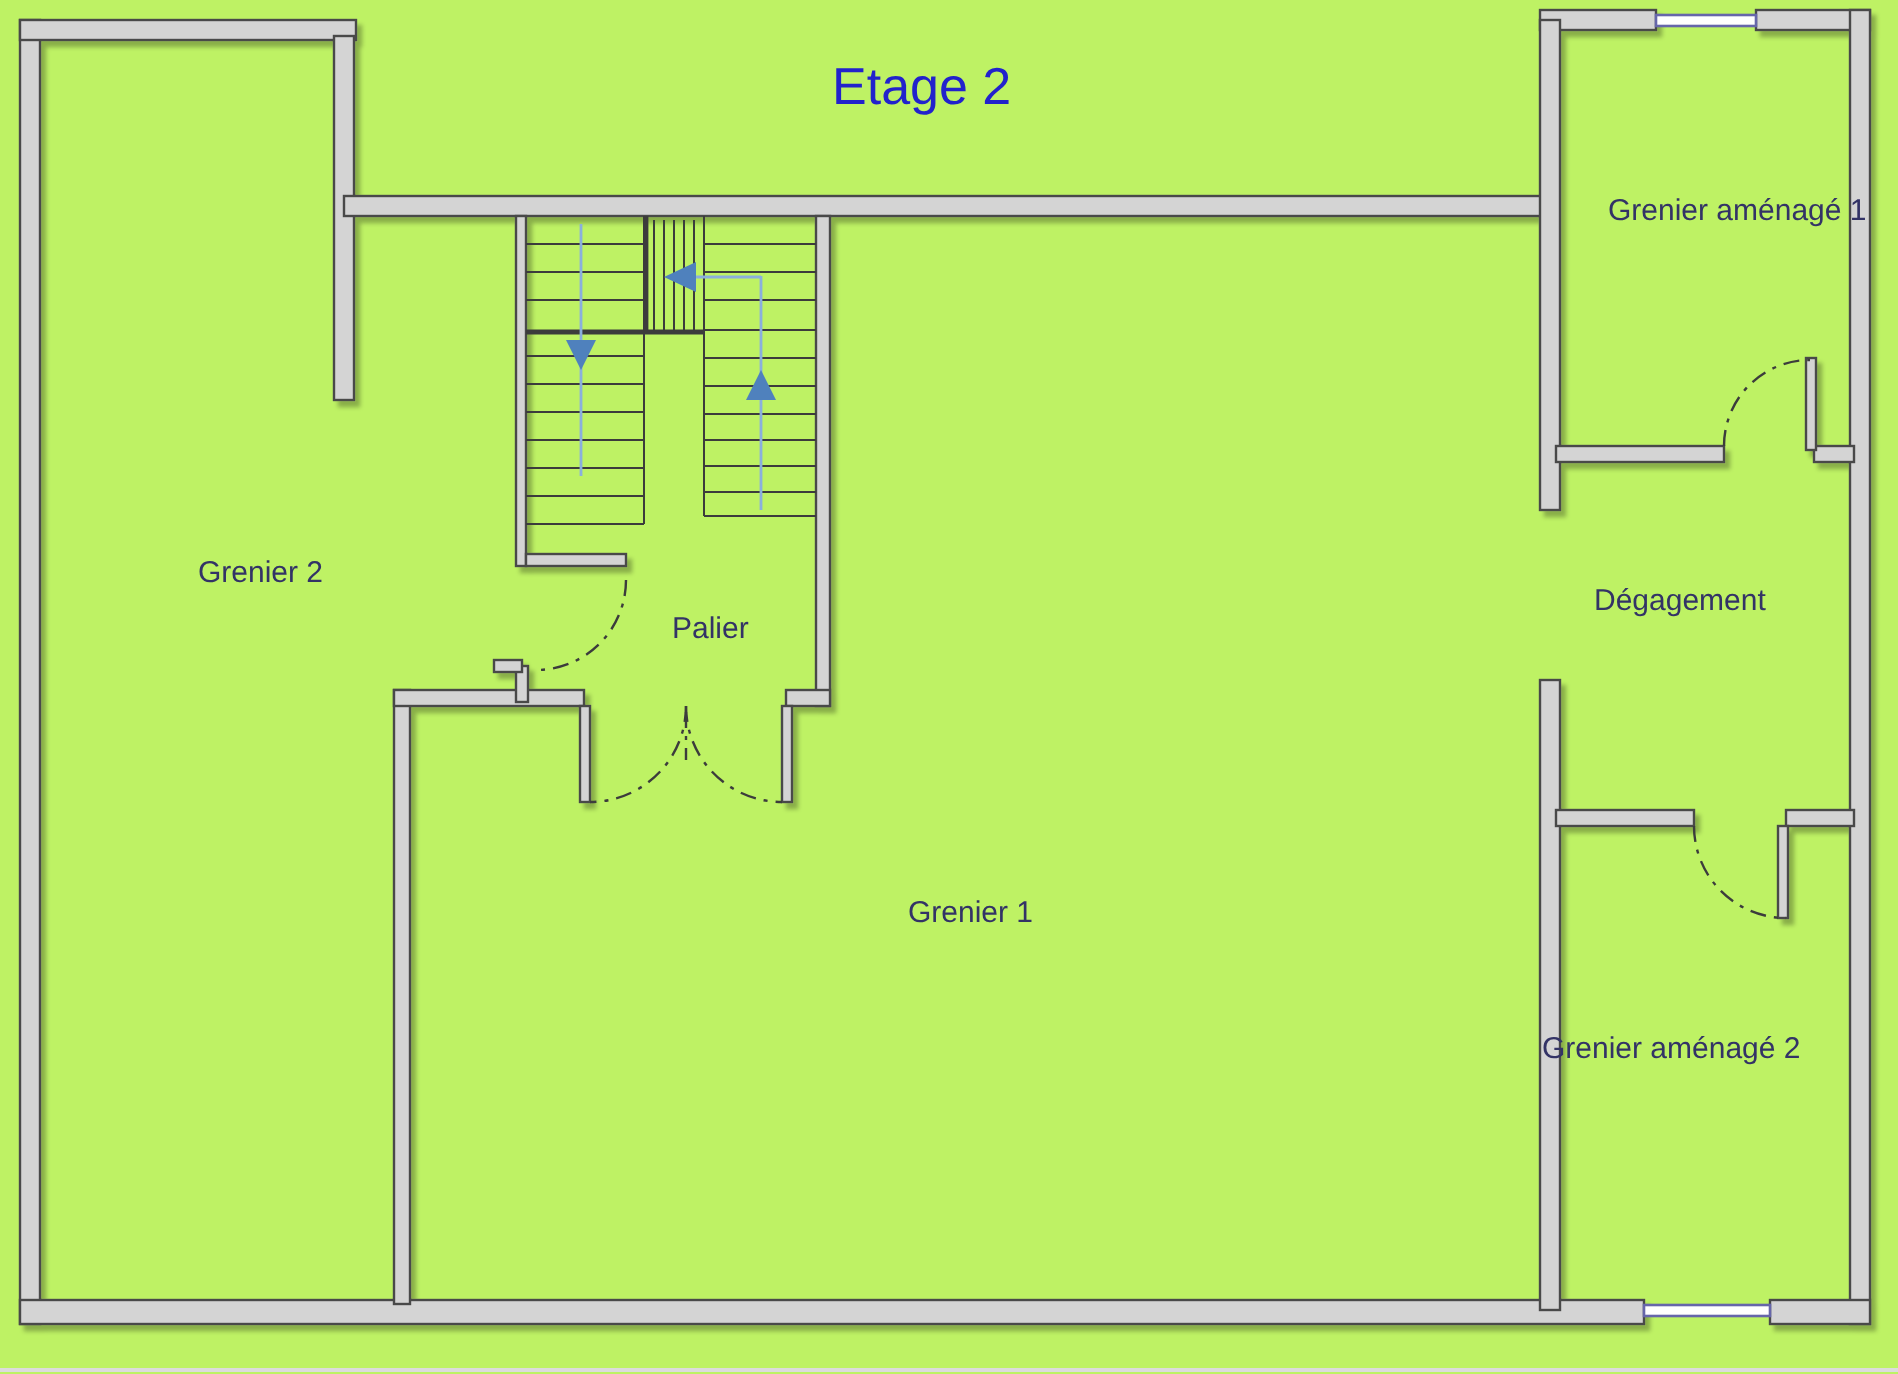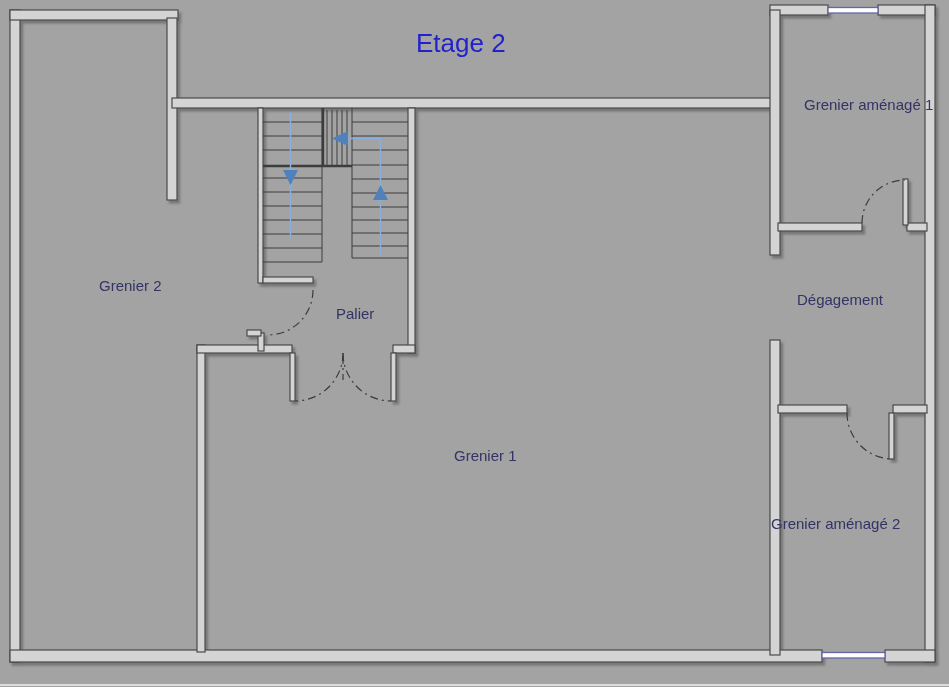--- a/index.html
+++ b/index.html
@@ -1,16 +1,16 @@
 <!DOCTYPE html>
 <html><head>
 <meta charset="utf-8">
 <style>
   html,body{margin:0;padding:0;background:#fff;}
-  #stage{position:relative;width:949px;height:687px;background:#a3a3a3;overflow:hidden;
+  #stage{position:relative;width:949px;height:687px;background:#bef264;overflow:hidden;
          font-family:"Liberation Sans", sans-serif;}
   svg{position:absolute;left:0;top:0;}
   .room-label{font-size:15px;font-family:"Liberation Sans",sans-serif;}
   .plan-title{font-size:26px;font-family:"Liberation Sans",sans-serif;}
 </style>
 </head>
 <body>
 
 <div id="stage">
 <svg width="949" height="687" viewBox="0 0 949 687">

